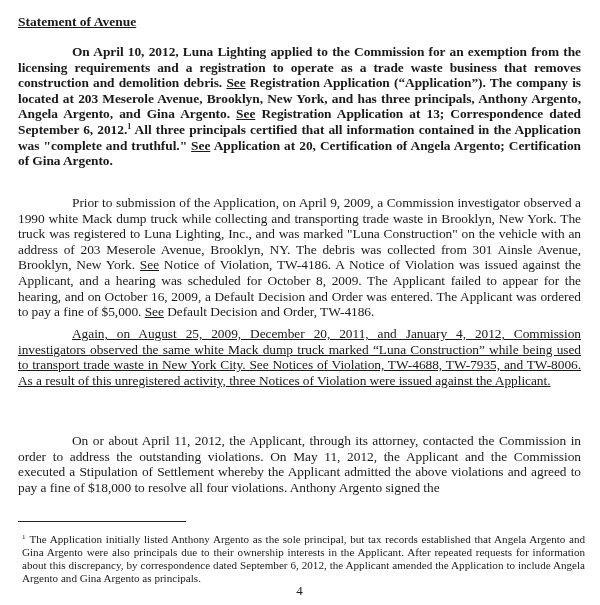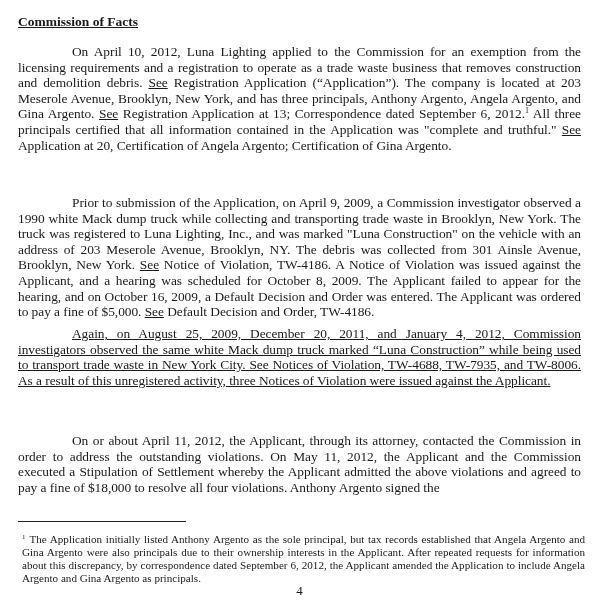--- a/index.html
+++ b/index.html
@@ -14,21 +14,21 @@
     margin: 0;
   }
   .para {
     position: absolute; left: 0; width: 563px;
     font-size: 13.4px; line-height: 15.6px;
     text-align: justify; text-indent: 54px; margin: 0;
     letter-spacing: -0.05px;
   }
   .u { text-decoration: underline; }
   sup { font-size: 8px; line-height: 0; vertical-align: 5px; }
-  #p1 { top: 44px; }
+  #p1 { top: 44px; font-weight: bold; }
   #p2 { top: 195px; }
   #p3 { top: 326px; text-decoration: underline; }
   #p4 { top: 433px; }
   .fn-rule {
     position: absolute; left: 0; top: 521px; width: 168px; height: 0;
     border-top: 1px solid #222;
   }
   .footnote {
     position: absolute; left: 0; top: 529px; width: 563px;
     font-size: 11.1px; line-height: 12.9px; text-align: justify; margin: 4px;
@@ -36,21 +36,21 @@
   .footnote sup { font-size: 7px; vertical-align: 4px; margin-right: 4px; }
   .page-number {
     position: absolute; top: 583px; left: 0; width: 563px;
     text-align: center; font-size: 13px;
   }
 </style>
 </head>
 <body>
 
 <div class="page">
-  <h2 class="heading">Commission of Facts</h2>
+  <h2 class="heading">Statement of Avenue</h2>
 
   <p class="para" id="p1"><span>On April 10, 2012, Luna Lighting applied to the Commission for an exemption from the licensing requirements and a registration to operate as a trade waste business that removes construction and demolition debris.  </span><span class="u">See</span><span> Registration Application (“Application”).  The company is located at 203 Meserole Avenue, Brooklyn, New York, and has three principals, Anthony Argento, Angela Argento, and Gina Argento.  </span><span class="u">See</span><span> Registration Application at 13; Correspondence dated September 6, 2012.</span><sup>1</sup><span>  All three principals certified that all information contained in the Application was "complete and truthful."  </span><span class="u">See</span><span> Application at 20, Certification of Angela Argento; Certification of Gina Argento.</span></p>
   <p class="para" id="p2"><span>Prior to submission of the Application, on April 9, 2009, a Commission investigator observed a 1990 white Mack dump truck while collecting and transporting trade waste in Brooklyn, New York.  The truck was registered to Luna Lighting, Inc., and was marked "Luna Construction" on the vehicle with an address of 203 Meserole Avenue, Brooklyn, NY.  The debris was collected from 301 Ainsle Avenue, Brooklyn, New York.  </span><span class="u">See</span><span> Notice of Violation, TW-4186.  A Notice of Violation was issued against the Applicant, and a hearing was scheduled for October 8, 2009.  The Applicant failed to appear for the hearing, and on October 16, 2009, a Default Decision and Order was entered.  The Applicant was ordered to pay a fine of $5,000.  </span><span class="u">See</span><span> Default Decision and Order, TW-4186.</span></p>
   <p class="para" id="p3"><span>Again, on August 25, 2009, December 20, 2011, and January 4, 2012, Commission investigators observed the same white Mack dump truck marked “Luna Construction” while being used to transport trade waste in New York City.  </span><span class="u">See</span><span> Notices of Violation, TW-4688, TW-7935, and TW-8006.  As a result of this unregistered activity, three Notices of Violation were issued against the Applicant.</span></p>
   <p class="para" id="p4"><span>On or about April 11, 2012, the Applicant, through its attorney, contacted the Commission in order to address the outstanding violations.  On May 11, 2012, the Applicant and the Commission executed a Stipulation of Settlement whereby the Applicant admitted the above violations and agreed to pay a fine of $18,000 to resolve all four violations.  Anthony Argento signed the</span></p>
 
   <div class="fn-rule"></div>
   <p class="footnote"><sup>1</sup><span>The Application initially listed Anthony Argento as the sole principal, but tax records established that Angela Argento and Gina Argento were also principals due to their ownership interests in the Applicant.  After repeated requests for information about this discrepancy, by correspondence dated September 6, 2012, the Applicant amended the Application to include Angela Argento and Gina Argento as principals.</span></p>
 
   <div class="page-number">4</div>

